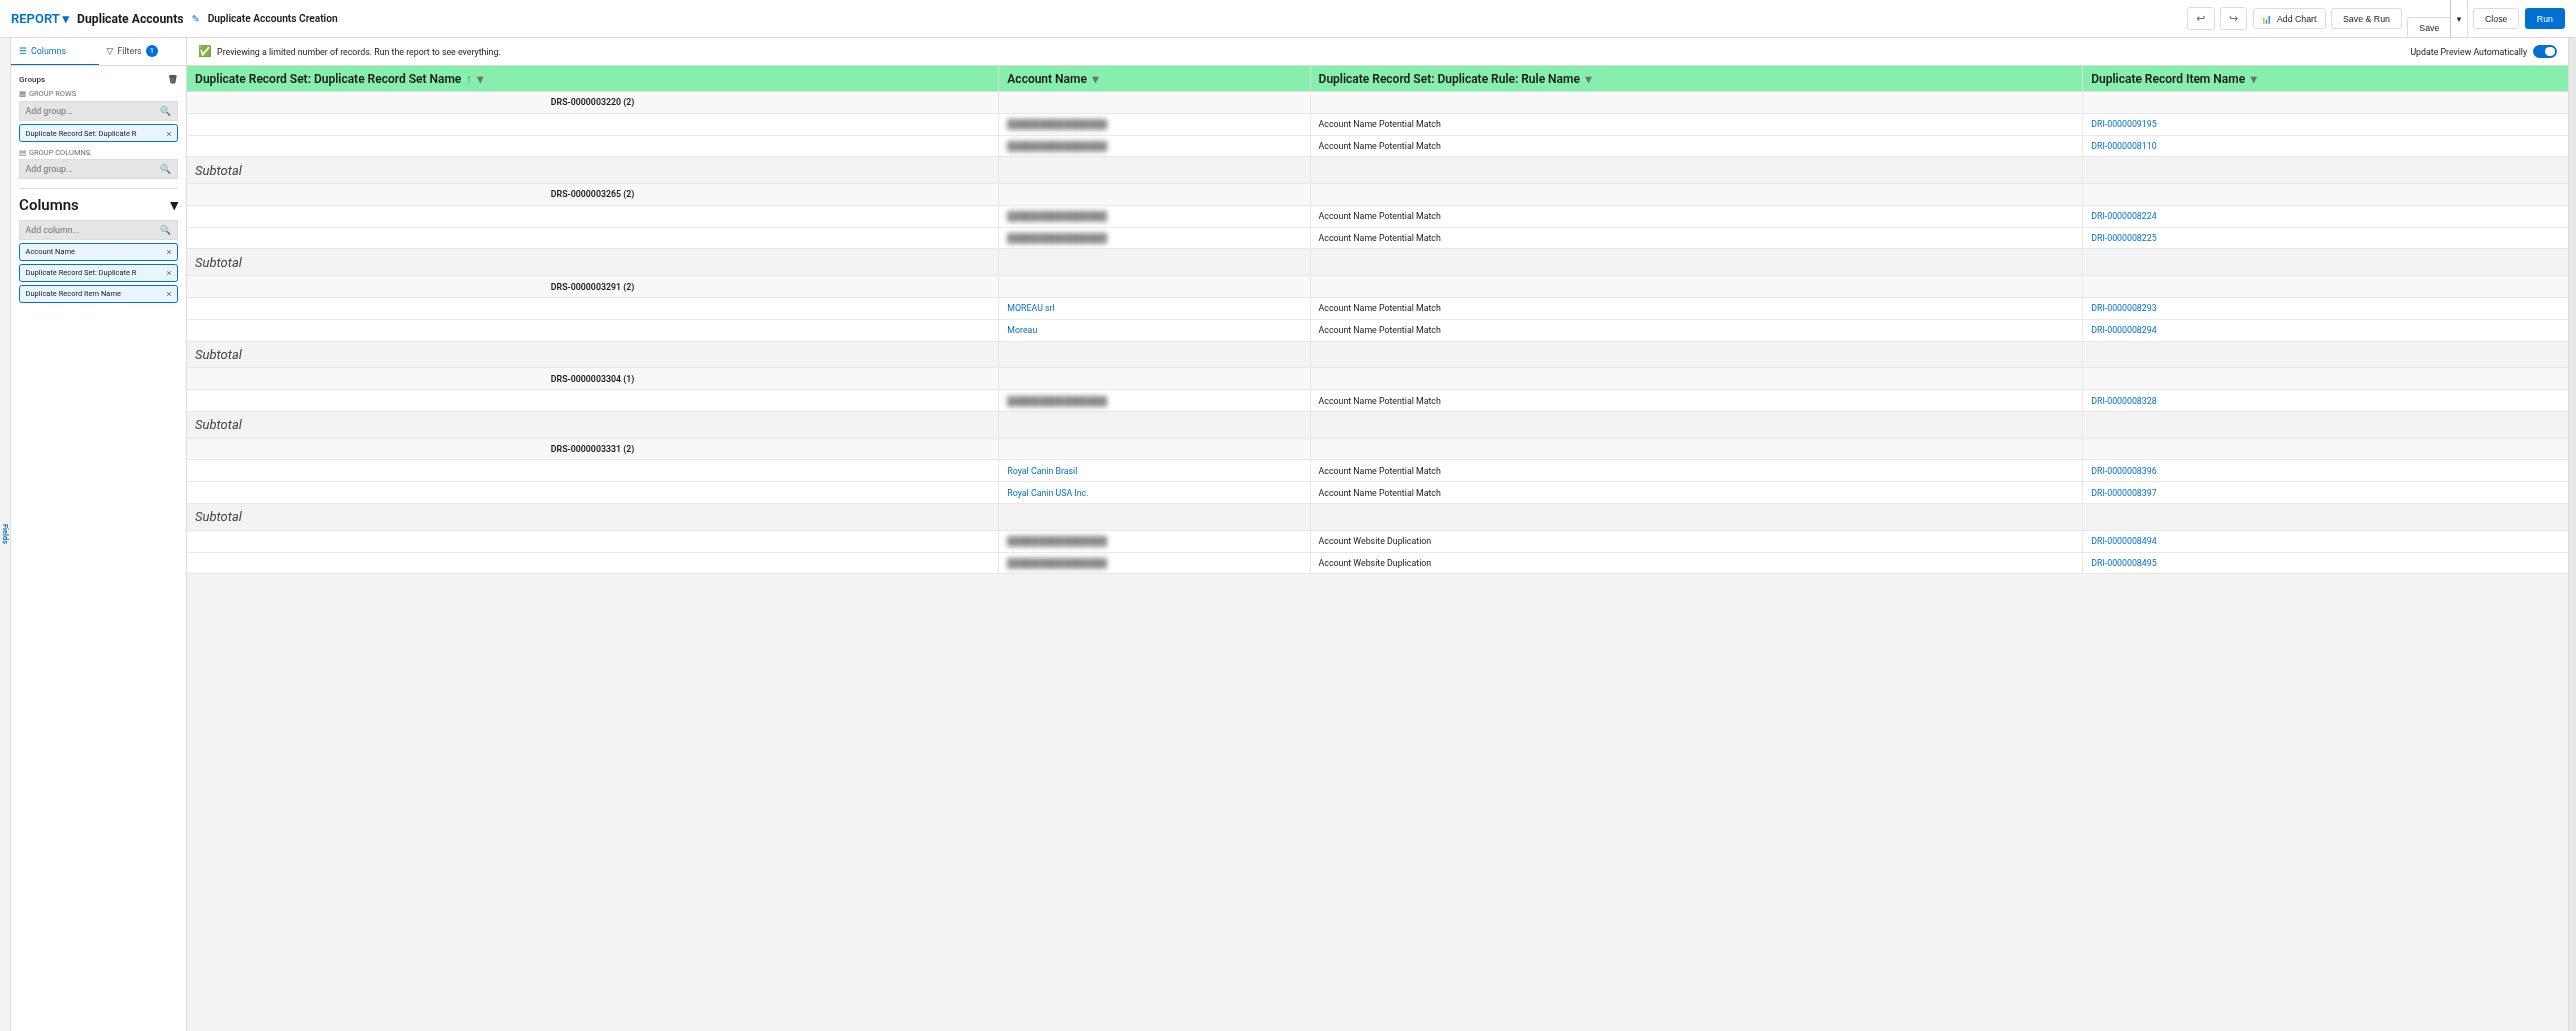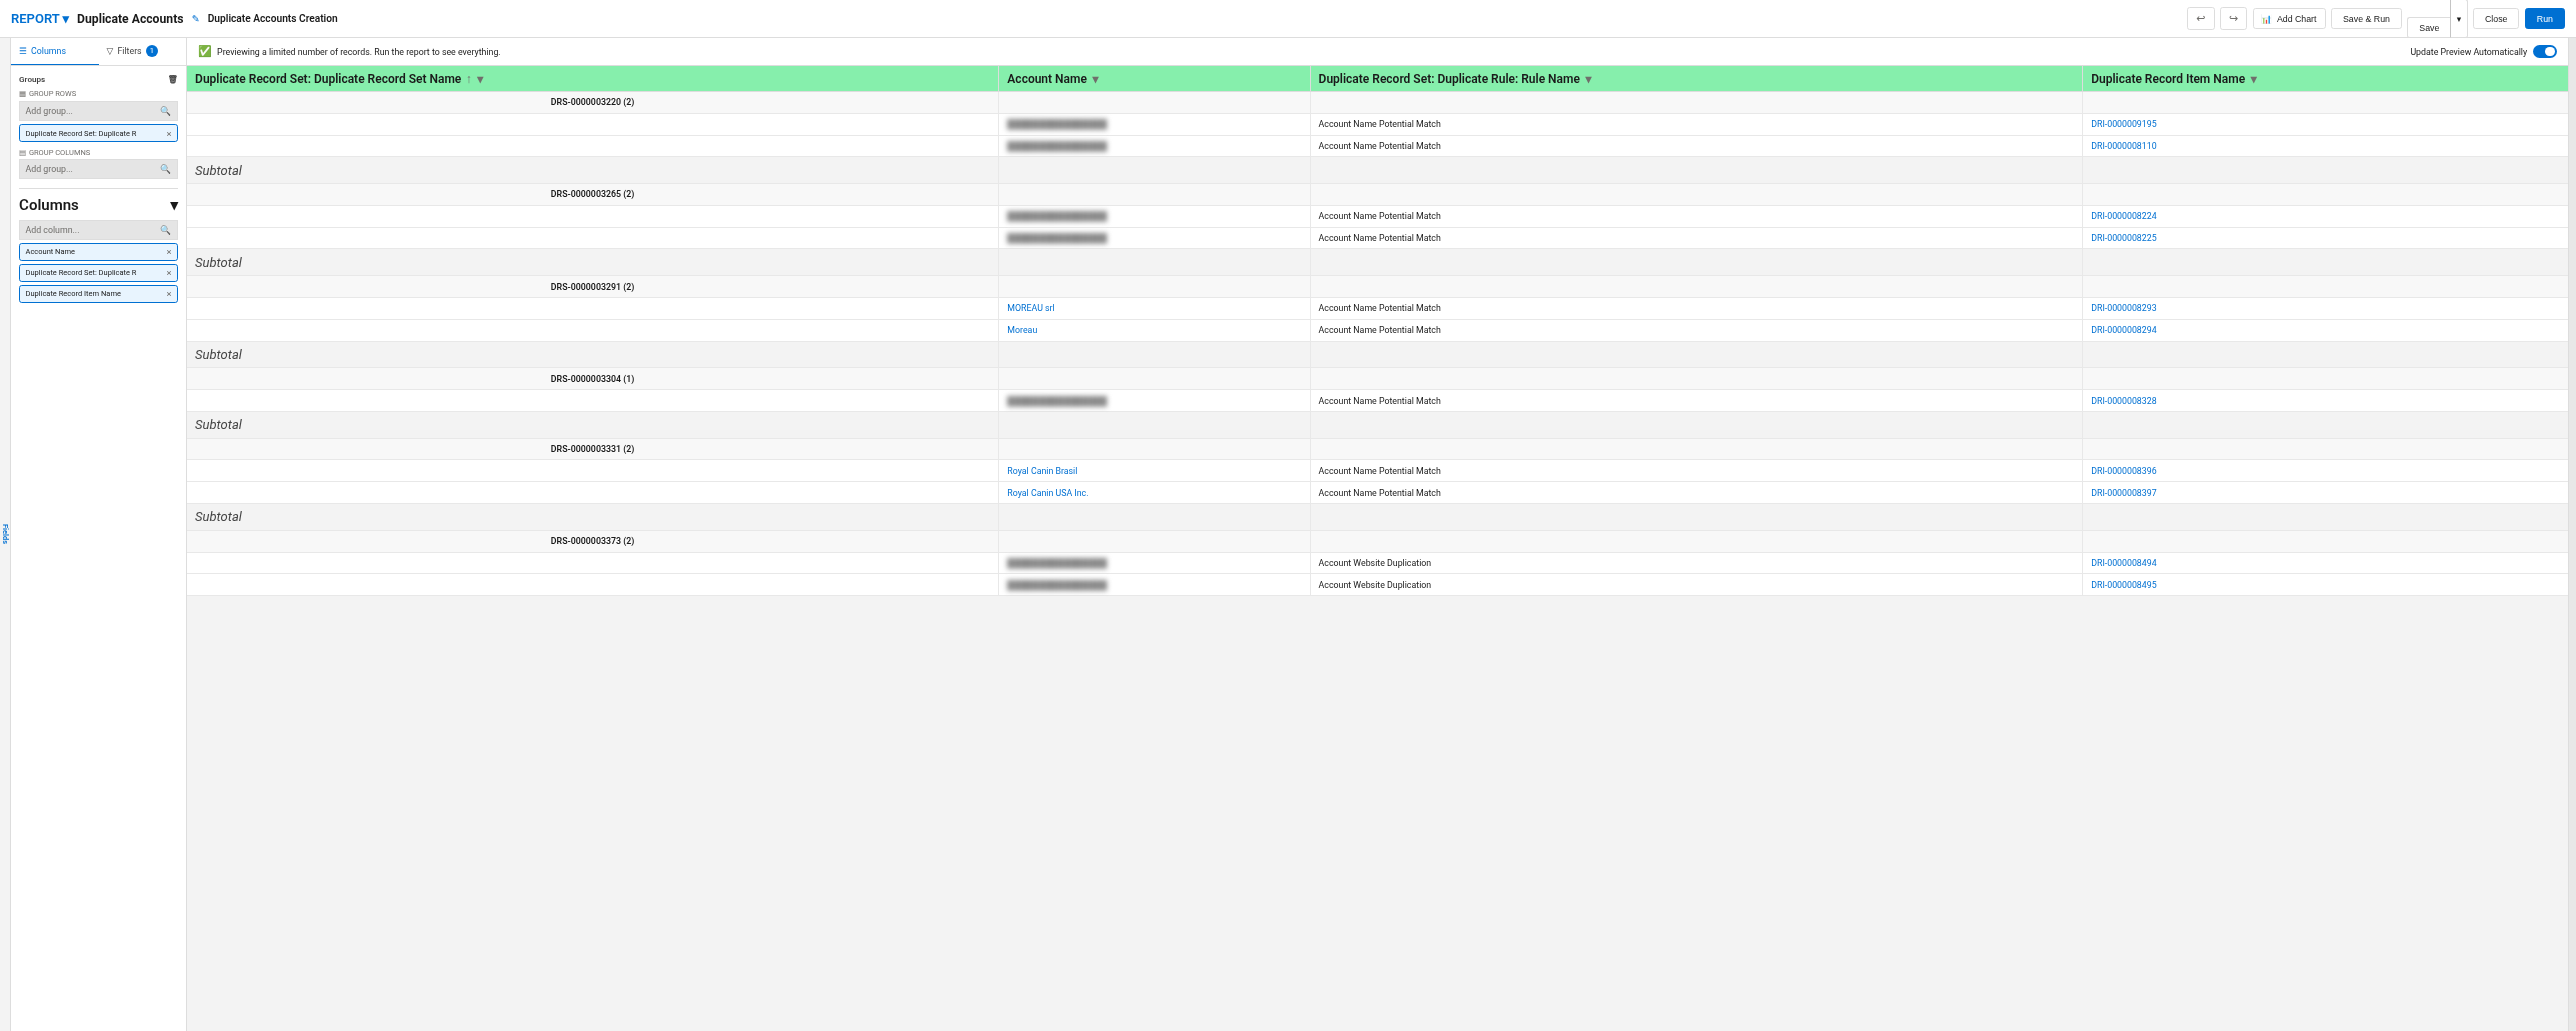--- a/index.html
+++ b/index.html
@@ -366,26 +366,20 @@
               <td><a class="link-text">Royal Canin USA Inc.</a></td>
               <td>Account Name Potential Match</td>
               <td><a class="link-text">DRI-0000008397</a></td>
             </tr>
             <tr class="subtotal-row">
               <td>Subtotal</td>
               <td></td>
               <td></td>
               <td></td>
             </tr>
-            <tr class="group-header-row">
-              <td>DRS-0000003373 (2)</td>
-              <td></td>
-              <td></td>
-              <td></td>
-            </tr>
             <tr>
               <td></td>
               <td><span class="blurred">████████████████</span></td>
               <td>Account Website Duplication</td>
               <td><a class="link-text">DRI-0000008494</a></td>
             </tr>
             <tr>
               <td></td>
               <td><span class="blurred">████████████████</span></td>
               <td>Account Website Duplication</td>

